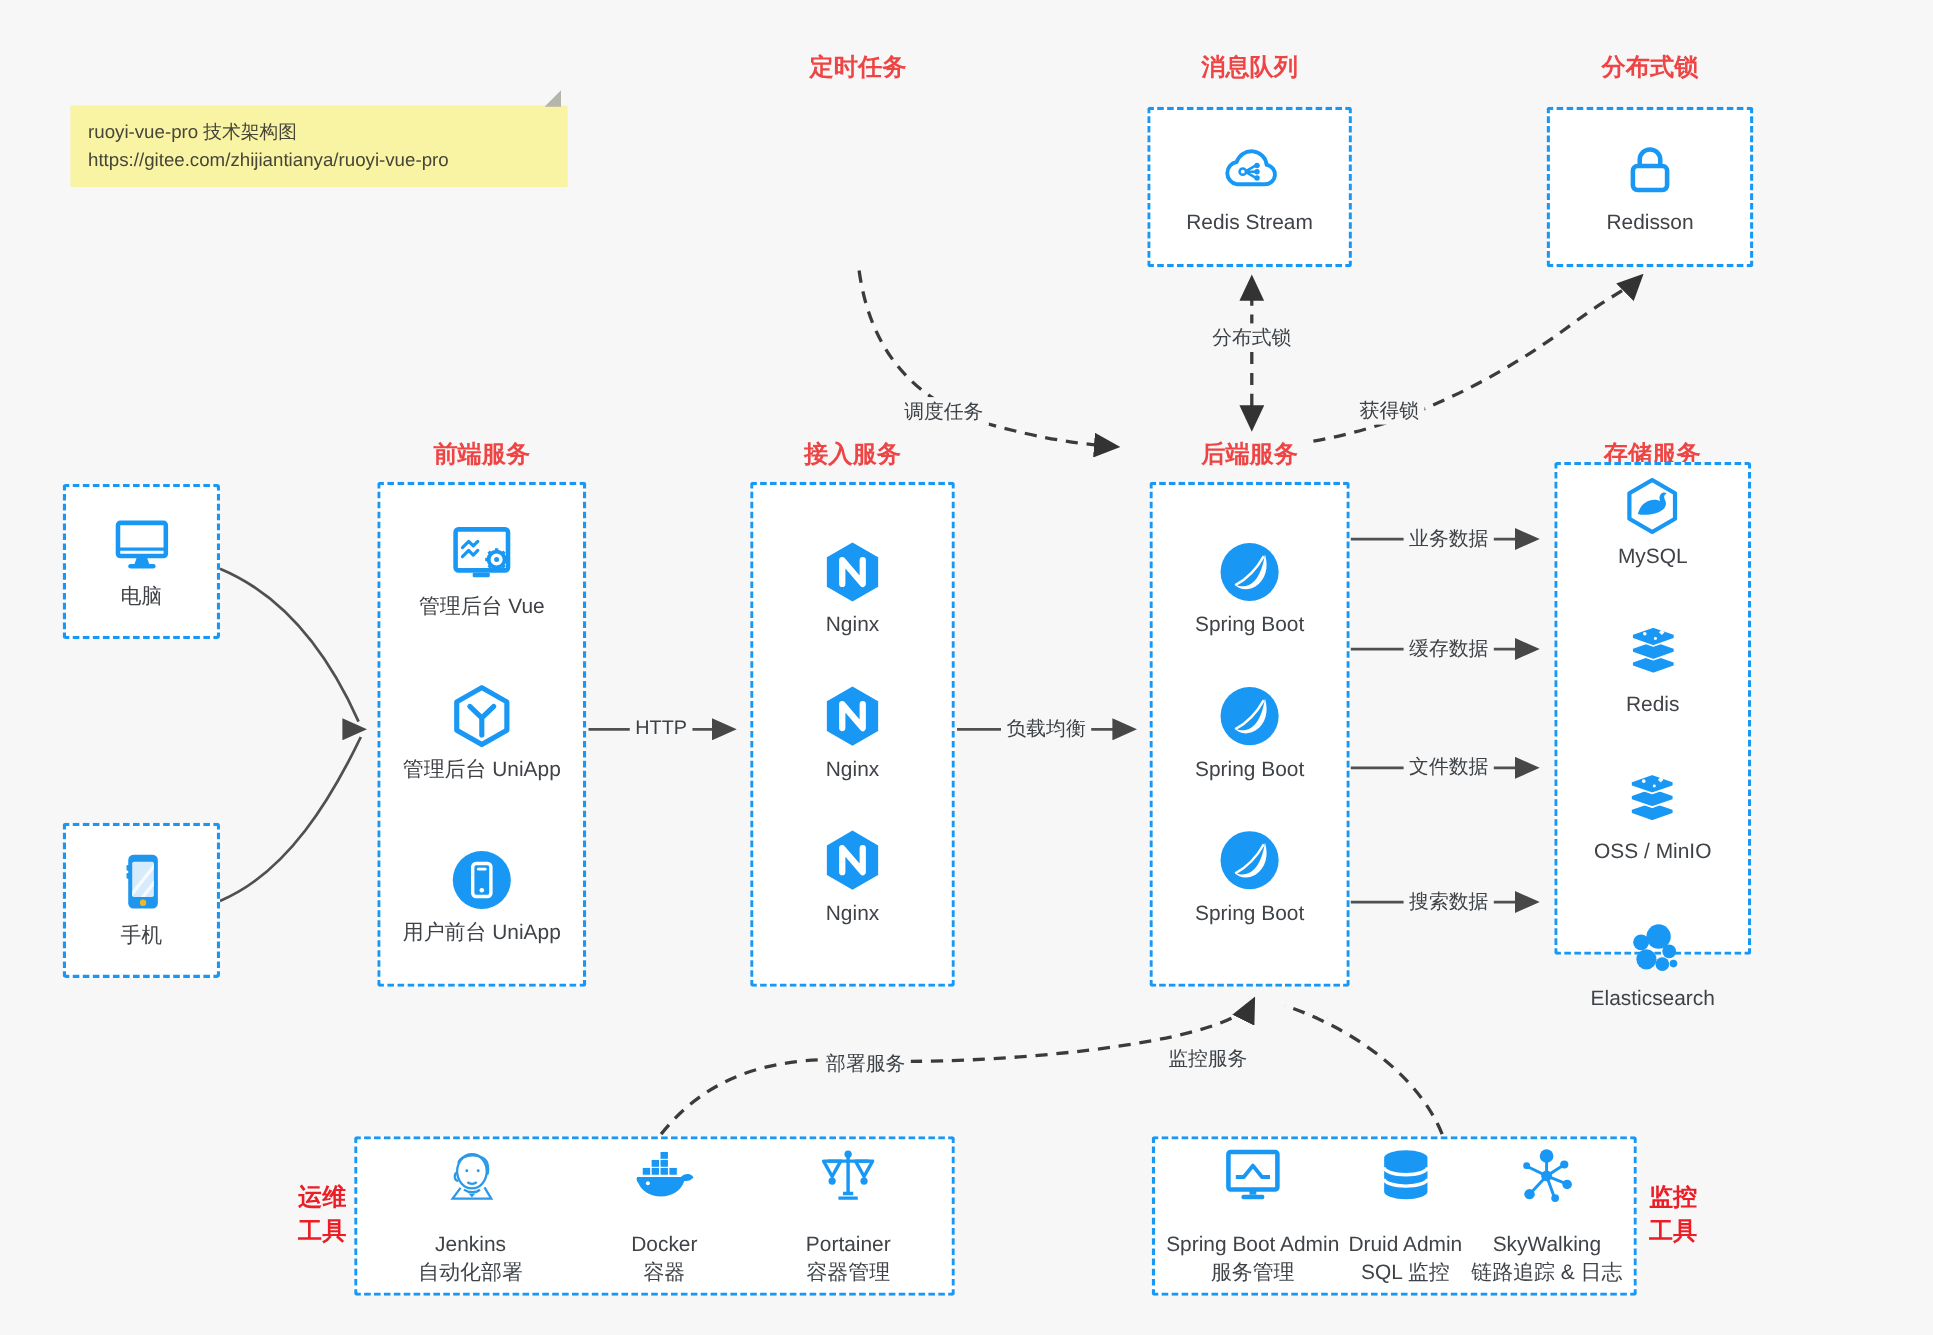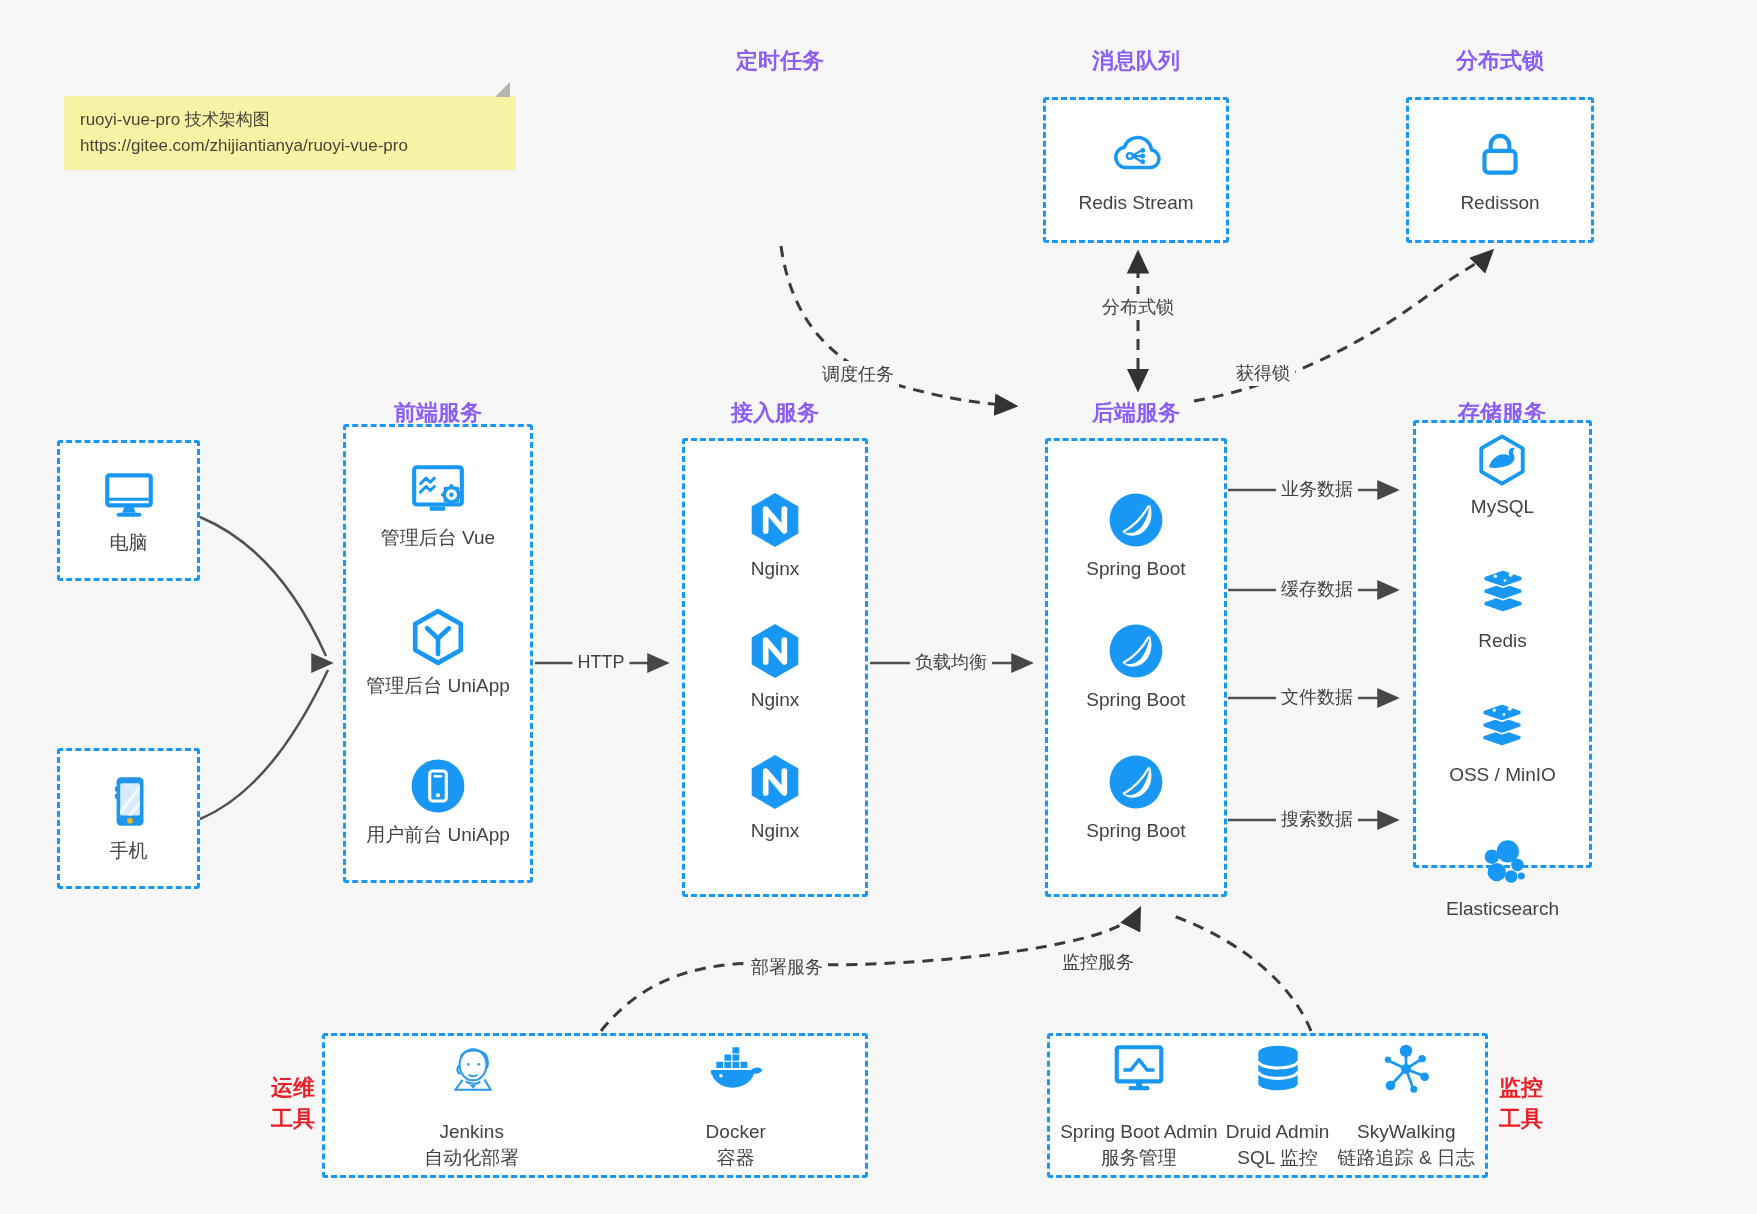--- a/index.html
+++ b/index.html
@@ -12,21 +12,21 @@
   .note .fold{position:absolute;top:-14px;right:6px;width:0;height:0;
         border-bottom:15px solid #b5b5ab;border-left:15px solid transparent;}
 
   
   .box{position:absolute;background:#ffffff;border:3px dashed #1898f4;border-radius:3px;
        box-sizing:border-box;display:flex;}
   .box.v{flex-direction:column;align-items:center;justify-content:space-evenly;padding:10px 0;}
   .box.h{flex-direction:row;align-items:center;justify-content:space-around;padding:0 6px;}
   .box.c{flex-direction:column;align-items:center;justify-content:center;}
 
-  .title{position:absolute;transform:translateX(-50%);color:#8b5cf6;font-weight:bold;
+  .title{position:absolute;transform:translateX(-50%);color:#ef4444;font-weight:bold;
          font-size:22px;white-space:nowrap;}
   .side-title{position:absolute;transform:translateX(-50%);color:#ec1d24;font-weight:bold;
          font-size:22px;line-height:31px;text-align:center;white-space:nowrap;}
 
   .item{display:flex;flex-direction:column;align-items:center;}
   .item .lbl{margin-top:7px;font-size:19px;color:#3f4347;white-space:nowrap;text-align:center;line-height:26px;}
   .item .lbl.two{margin-top:21px;}
 
   .edge-label{position:absolute;transform:translate(-50%,-50%);font-size:18px;color:#3d4246;
          background:#f7f7f8;padding:1px 5px;white-space:nowrap;}
@@ -268,21 +268,21 @@
   <div class="box c" style="left:57px;top:748px;width:143px;height:141px;">
     <div class="item">
       <svg class="i56">
           <use href="#sym-phone"></use>
         </svg>
       <div class="lbl">手机</div>
     </div>
   </div>
 
   <div class="title" style="left:438px;top:398px;">前端服务</div>
-  <div class="box v" style="left:343px;top:424px;width:190px;height:459px;gap:35px;">
+  <div class="box v" style="left:343px;top:438px;width:190px;height:459px;gap:35px;">
     <div class="item">
       <svg class="i56">
           <use href="#sym-vueadmin"></use>
         </svg>
       <div class="lbl">管理后台 Vue</div>
     </div>
     <div class="item">
       <svg class="i56">
           <use href="#sym-hexy"></use>
         </svg>
@@ -382,20 +382,29 @@
         <div>自动化部署</div>
       </div>
     </div>
     <div class="item">
       <svg class="i56">
           <use href="#sym-docker"></use>
         </svg>
       <div class="lbl two">
         <div>Docker</div>
         <div>容器</div>
+      </div>
+    </div>
+    <div class="item">
+      <svg class="i56">
+          <use href="#sym-portainer"></use>
+        </svg>
+      <div class="lbl two">
+        <div>Portainer</div>
+        <div>容器管理</div>
       </div>
     </div>
   </div>
 
   <div class="box h" style="left:1047px;top:1033px;width:441px;height:145px;">
     <div class="item">
       <svg class="i56">
           <use href="#sym-sba"></use>
         </svg>
       <div class="lbl two">

